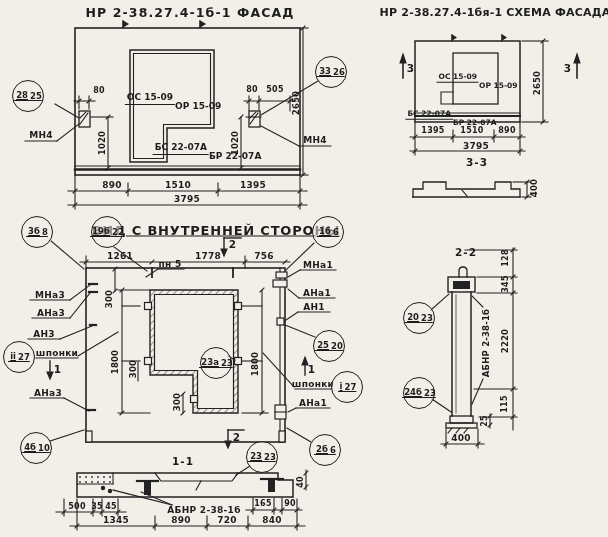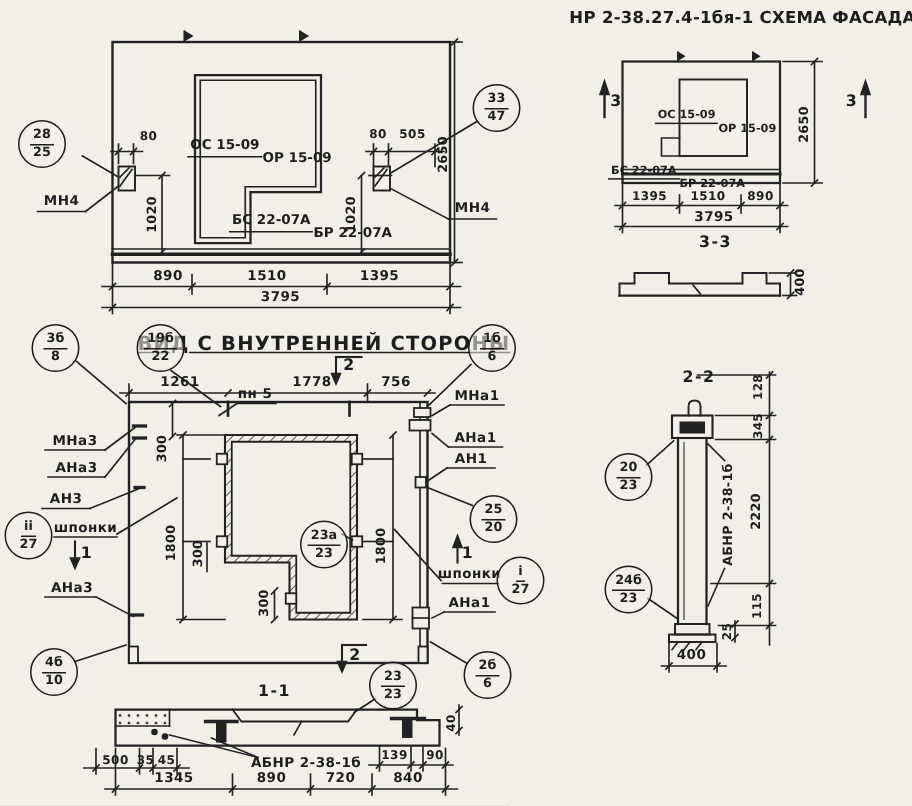--- a/index.html
+++ b/index.html
@@ -9,22 +9,22 @@
   .t{position:absolute;transform:translate(-50%,-50%);font-size:9px;font-weight:bold;
      white-space:nowrap;letter-spacing:.3px;line-height:1;}
   .rt{position:absolute;transform:translate(-50%,-50%) rotate(-90deg);font-size:8.5px;
       font-weight:bold;white-space:nowrap;letter-spacing:.2px;line-height:1;}
   .sm{font-size:8px;}
   .ttl{font-size:12.5px;letter-spacing:1.1px;}
   .ttl2{font-size:11px;letter-spacing:.2px;}
   .ttl3{font-size:13px;letter-spacing:.8px;text-decoration:underline;}
   .st{font-size:10.5px;letter-spacing:1px;}
   .co{position:absolute;width:30px;height:30px;border:1.3px solid #1d1d1d;border-radius:50%;
-      transform:translate(-50%,-50%);display:flex;flex-direction:column;align-items:center;
-      justify-content:center;font-size:8.5px;font-weight:bold;line-height:1;background:rgba(242,239,233,.55);}
+      transform:translate(-50%,-50%);display:flex;align-items:center;
+      justify-content:center;font-size:8.5px;font-weight:bold;line-height:1;background:rgba(242,239,233,.55);text-decoration:underline;}
   .co .ct{border-bottom:1.1px solid #1d1d1d;padding:0 2px 1px;text-align:center;}
   .co .cb{padding-top:1px;text-align:center;}
   .fr{position:absolute;transform:translate(-50%,-50%);display:flex;flex-direction:row;
       align-items:center;font-weight:bold;font-size:9px;line-height:1;white-space:nowrap;}
   .fr .a{border-bottom:1.2px solid #1d1d1d;padding:0 2px 1.5px;}
   .fr .b{padding-top:15px;}
   .fr.f75{font-size:7.5px;}
 </style>
 </head>
 <body>
@@ -344,20 +344,21 @@
 
       <line x1="446" y1="429" x2="446" y2="448"></line>
           <line x1="478" y1="429" x2="478" y2="448"></line>
       <line x1="441" y1="444" x2="484" y2="444"></line>
       <line x1="444" y1="446" x2="448" y2="442"></line>
           <line x1="476" y1="446" x2="480" y2="442"></line>
     </g>
   </g>
 </svg>
 
+<span class="t ttl" style="left:190px;top:13px">НР 2-38.27.4-1б-1 ФАСАД</span>
 <div class="fr" style="left:173px;top:99px">
   <span class="a">ОС 15-09</span>
   <span class="b">ОР 15-09</span>
 </div>
 <div class="fr" style="left:207px;top:149px">
   <span class="a">БС 22-07А</span>
   <span class="b">БР 22-07А</span>
 </div>
 <span class="t sm" style="left:99px;top:91px">80</span>
 <span class="t sm" style="left:252px;top:90px">80</span>
@@ -370,21 +371,21 @@
 <span class="t" style="left:112px;top:185px">890</span>
 <span class="t" style="left:178px;top:185px">1510</span>
 <span class="t" style="left:253px;top:185px">1395</span>
 <span class="t" style="left:187px;top:199px">3795</span>
 <div class="co" style="left:28px;top:96px">
   <span class="ct">28</span>
   <span class="cb">25</span>
 </div>
 <div class="co" style="left:331px;top:72px">
   <span class="ct">33</span>
-  <span class="cb">47</span>
+  <span class="cb">26</span>
 </div>
 
 <span class="t ttl2" style="left:495px;top:12px">НР 2-38.27.4-1бя-1 СХЕМА ФАСАДА</span>
 <span class="t st" style="left:411px;top:68px">3</span>
 <span class="t st" style="left:568px;top:68px">3</span>
 <div class="fr f75" style="left:477px;top:78px">
   <span class="a">ОС 15-09</span>
   <span class="b">ОР 15-09</span>
 </div>
 <div class="fr f75" style="left:451px;top:115px">
@@ -462,21 +463,21 @@
 
 <span class="t st" style="left:183px;top:461px">1-1</span>
 <span class="t" style="left:204px;top:510px">АБНР 2-38-1б</span>
 <span class="t sm" style="left:77px;top:507px">500</span>
 <span class="t sm" style="left:97px;top:507px">35</span>
 <span class="t sm" style="left:111px;top:507px">45</span>
 <span class="t" style="left:116px;top:520px">1345</span>
 <span class="t" style="left:181px;top:520px">890</span>
 <span class="t" style="left:227px;top:520px">720</span>
 <span class="t" style="left:272px;top:520px">840</span>
-<span class="t sm" style="left:263px;top:504px">139</span>
+<span class="t sm" style="left:263px;top:504px">165</span>
 <span class="t sm" style="left:290px;top:504px">90</span>
 <span class="rt sm" style="left:301px;top:482px">40</span>
 <div class="co" style="left:262px;top:457px">
   <span class="ct">23</span>
   <span class="cb">23</span>
 </div>
 
 <span class="t st" style="left:466px;top:252px">2-2</span>
 <span class="rt" style="left:486px;top:343px">АБНР 2-38-1б</span>
 <span class="rt sm" style="left:506px;top:258px">128</span>

